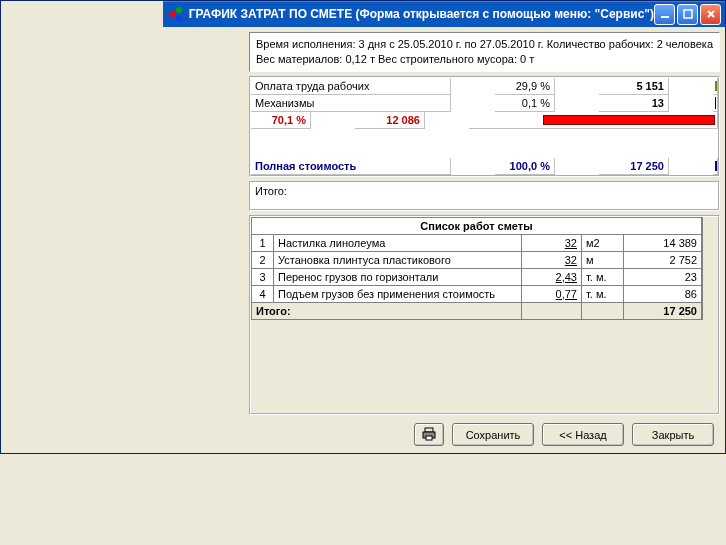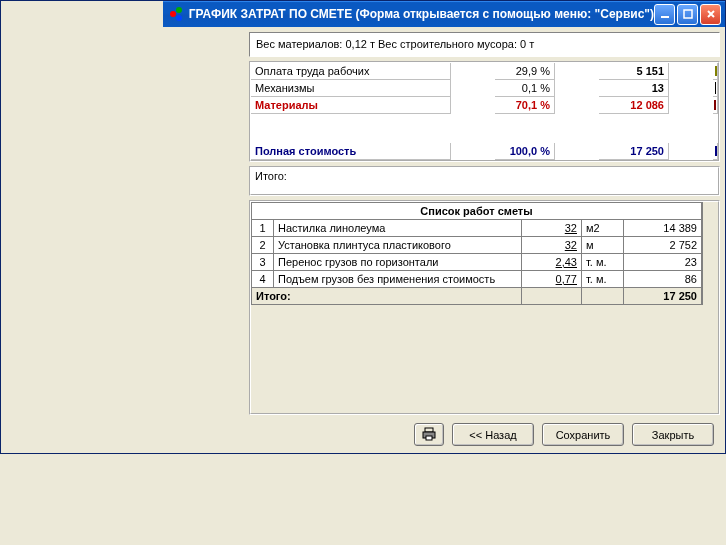--- a/index.html
+++ b/index.html
@@ -195,20 +195,21 @@
           <svg viewBox="0 0 10 10">
             <path d="M2 2 L8 8 M8 2 L2 8" stroke="#fff" stroke-width="2"></path>
           </svg>
         </div>
     </div>
   </div>
 
   <div class="client">
 
     <div class="panel">
+      <div>Время исполнения:  3 дня  с  25.05.2010 г.  по  27.05.2010 г.  Количество рабочих: 2 человека</div>
       <div>Вес материалов: 0,12 т  Вес строительного мусора: 0 т</div>
     </div>
 
     <div class="cost-block">
       <div class="cost-row">
         <div class="label">Оплата труда рабочих</div>
         <div class="pct">29,9 %</div>
         <div class="val">5 151</div>
         <div class="bar-cell">
           <div class="bar" style="width:29.9%;background:#ffff00;border:1px solid #808000;"></div>
@@ -216,21 +217,20 @@
       </div>
       <div class="cost-row">
         <div class="label">Механизмы</div>
         <div class="pct">0,1 %</div>
         <div class="val">13</div>
         <div class="bar-cell">
           <div class="tick" style="left:40%;"></div>
         </div>
       </div>
       <div class="cost-row red">
-        <div class="label">Материалы</div>
         <div class="pct">70,1 %</div>
         <div class="val">12 086</div>
         <div class="bar-cell">
           <div class="bar" style="left:30%;right:2px;background:#ff0000;border:1px solid #800000;"></div>
         </div>
       </div>
       <div class="cost-row blue">
         <div class="label">Полная стоимость</div>
         <div class="pct">100,0 %</div>
         <div class="val">17 250</div>
@@ -297,19 +297,19 @@
     <div class="button-row">
       <button class="btn icon-btn">
         <span>
           <svg width="16" height="14" viewBox="0 0 16 14">
               <rect x="4" y="1" width="8" height="4" fill="none" stroke="#000"></rect>
               <rect x="2" y="5" width="12" height="6" fill="#888" stroke="#000"></rect>
               <rect x="5" y="9" width="6" height="4" fill="#fff" stroke="#000"></rect>
             </svg>
         </span>
       </button>
+      <button class="btn">Сохранить</button>
       <button class="btn">&lt;&lt;  Назад</button>
-      <button class="btn">Сохранить</button>
       <button class="btn">Закрыть</button>
     </div>
 
   </div>
 </div>
 
 </body></html>

